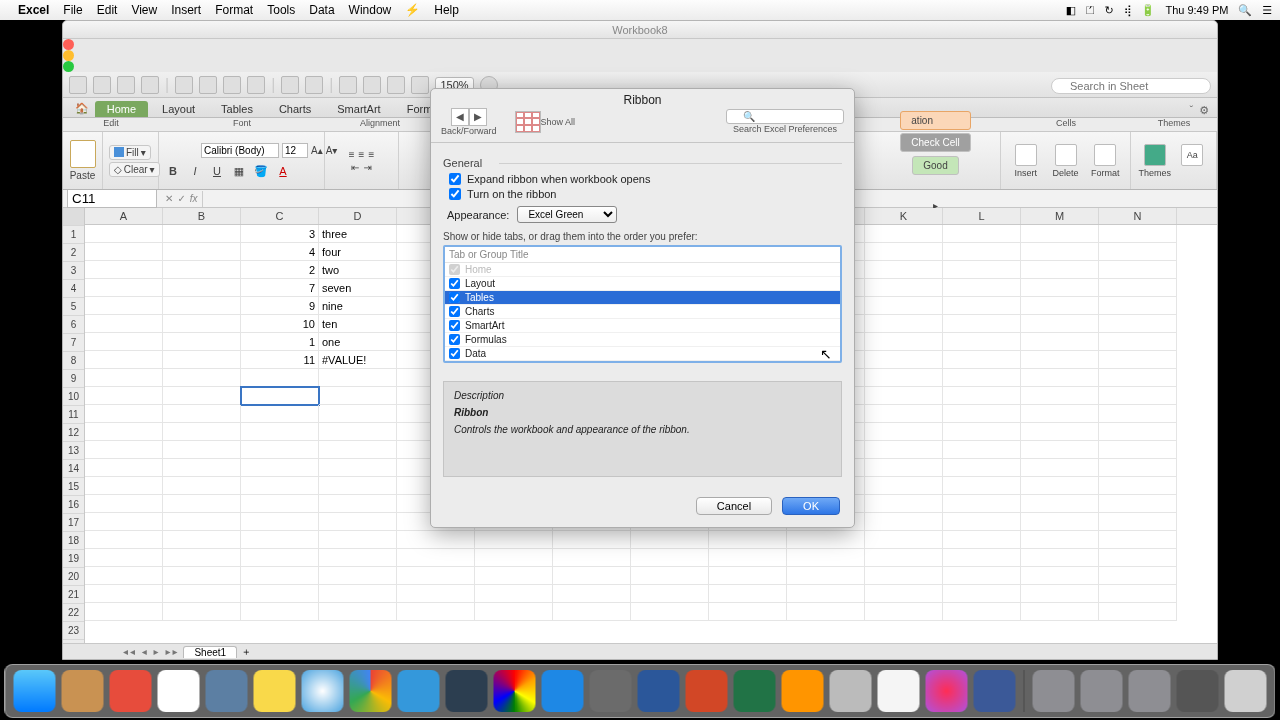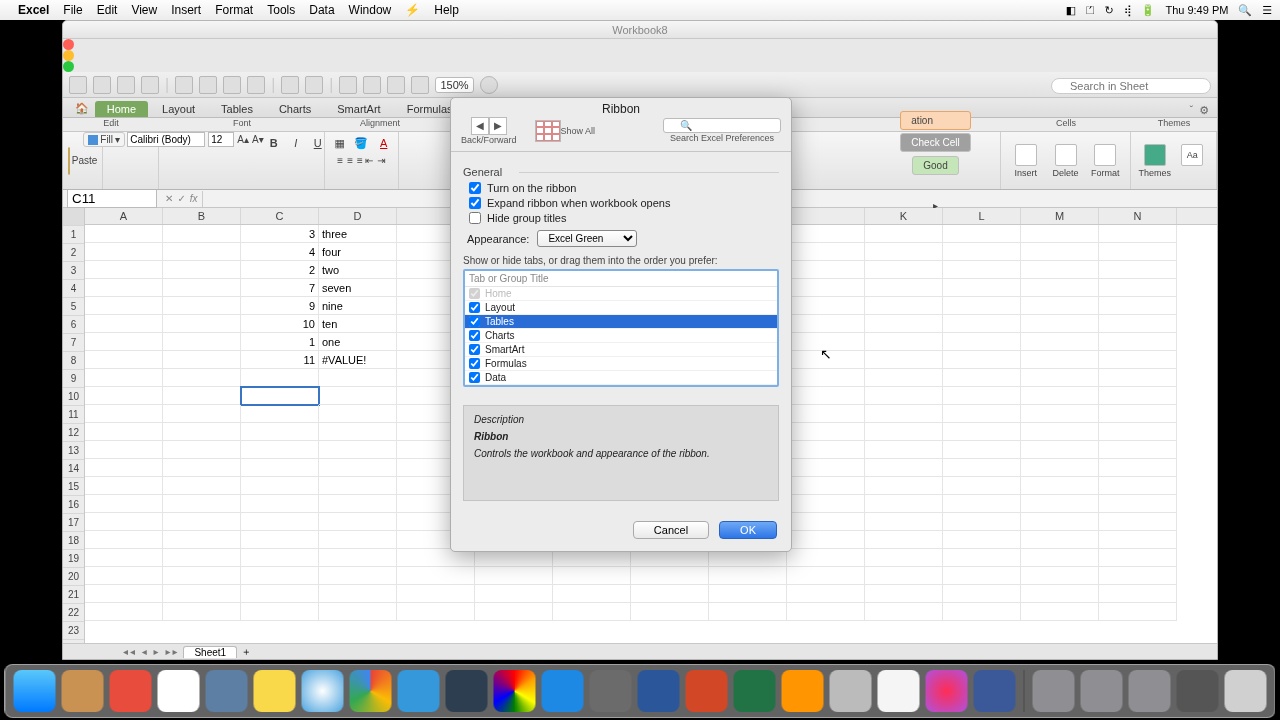--- a/index.html
+++ b/index.html
@@ -32,21 +32,21 @@
 .ribbon-tabs .tab.inactive { background: transparent; color:#333; }
 .ribbon-tabs .home-icon{padding:2px 6px;color:#666;}
 .ribbon-tabs .settings { margin-left:auto; display:flex; gap:6px; padding-right:8px; color:#666; }
 
 
 .group-labels { height: 14px; background:#ececec; display:flex; font-size:9px; color:#555; border-bottom:1px solid #c8c8c8; }
 .group-labels span { text-align:center; }
 
 
 .ribbon-body { height: 58px; background: linear-gradient(#f6f6f6,#e4e4e4); border-bottom:1px solid #b5b5b5; display:flex; align-items:center; font-size:10px; color:#444; position:relative; }
-.rgroup { height:100%; border-right:1px solid #d0d0d0; display:flex; flex-direction:row; align-items:center; justify-content:center; padding:0 6px; gap:2px; }
+.rgroup { height:100%; border-right:1px solid #d0d0d0; display:flex; flex-direction:column; align-items:center; justify-content:center; padding:0 6px; gap:2px; }
 .paste { width:40px; }
 .paste .icon { width:26px; height:28px; background:#fff; border:1px solid #c9a85a; border-radius:2px; position:relative; }
 .small-btn { font-size:10px; display:flex; align-items:center; gap:2px; padding:1px 4px; border:1px solid #c8c8c8; border-radius:3px; background:#f4f4f4; }
 
 .font-box{display:flex;align-items:center;gap:3px;padding-left:36px;}
 .font-box select, .font-box input { font-size:10px; border:1px solid #bbb; background:#fff; padding:1px 2px; }
 .bui { display:flex; gap:6px; margin-top:4px; }
 .bui span { width:16px; height:14px; display:flex; align-items:center; justify-content:center; font-size:11px; }
 
 .style-pill { padding:3px 10px; border:1px solid #c0c0c0; border-radius:3px; font-size:10px; background:#fff; }
@@ -77,21 +77,21 @@
 .cell.sel { outline:2px solid #3a75c4; outline-offset:-1px; }
 
 
 .sheet-tabs { height:16px; background:#e6e6e6; border-top:1px solid #c8c8c8; display:flex; align-items:center; font-size:10px; padding-left:60px; gap:4px; }
 .sheet-tabs .nav { color:#777; letter-spacing:2px; }
 .sheet-tabs .st { background:#fff; border:1px solid #bbb; border-bottom:none; padding:0 10px; border-radius:3px 3px 0 0; }
 .status-bar { height:15px; background:#f0f0f0; border-top:1px solid #ccc; display:flex; align-items:center; font-size:9px; color:#555; padding:0 60px; }
 .status-bar .sum { margin-left:auto; margin-right:520px; }
 
 
-.dialog { position:absolute; left:430px; top:97px; width:342px; background:#ececec; border:1px solid #adadad; border-radius:5px; box-shadow:0 6px 24px rgba(0,0,0,.35); z-index:200; font-size:11px; color:#222;margin-left:20px; }
+.dialog { position:absolute; left:430px; top:88px; width:425px; background:#ececec; border:1px solid #adadad; border-radius:5px; box-shadow:0 6px 24px rgba(0,0,0,.35); z-index:200; font-size:11px; color:#222; }
 .dlg-head { height:54px; border-bottom:1px solid #c6c6c6; display:flex; align-items:center; padding:0 10px; position:relative; }
 .dlg-title { position:absolute; top:4px; left:0; right:0; text-align:center; font-size:12px; }
 .dlg-nav { display:flex; flex-direction:column; align-items:center; font-size:9px; color:#555; margin-top:12px; margin-right:18px; }
 .dlg-nav .arrows { display:flex; gap:0; }
 .dlg-nav .arrows span { width:18px; height:18px; border:1px solid #bbb; background:#fff; display:flex; align-items:center; justify-content:center; font-size:10px; }
 .dlg-showall { display:flex; align-items:center; font-size:9px; color:#555; margin-top:12px; }
 .dlg-showall .grid9 { width:26px; height:22px; background:#fff; border:1px solid #bbb; display:grid; grid-template-columns:1fr 1fr 1fr; }
 .dlg-showall .grid9 span { border:1px solid #d88; }
 .dlg-search { margin-left:auto; margin-top:12px; display:flex; flex-direction:column; align-items:center; font-size:9px; color:#555; }
 .dlg-search input { width:118px; font-size:10px; padding:1px 4px 1px 16px; border:1px solid #bbb; border-radius:3px; background:#fff; }
@@ -740,29 +740,25 @@
     </div>
     <div class="dlg-search">
       <input placeholder="🔍" style="">
       <span>Search Excel Preferences</span>
     </div>
   </div>
   <div class="dlg-body">
     <div class="section-label">General</div>
     <label class="chk">
         <input type="checkbox" checked="" style="">
-        <span>Turn on the ribbon</span>
+        <span>Expand ribbon when workbook opens</span>
       </label>
     <label class="chk">
         <input type="checkbox" checked="" style="">
-        <span>Expand ribbon when workbook opens</span>
-      </label>
-    <label class="chk">
-        <input type="checkbox" style="">
-        <span>Hide group titles</span>
+        <span>Turn on the ribbon</span>
       </label>
 
     <div class="row-f">
       <span>Appearance:</span>
       <select><option>Excel Green</option></select>
     </div>
     <div class="helper">Show or hide tabs, or drag them into the order you prefer:</div>
     <div class="tab-list">
       <div class="hdr">Tab or Group Title</div>
       <div id="tablist">

